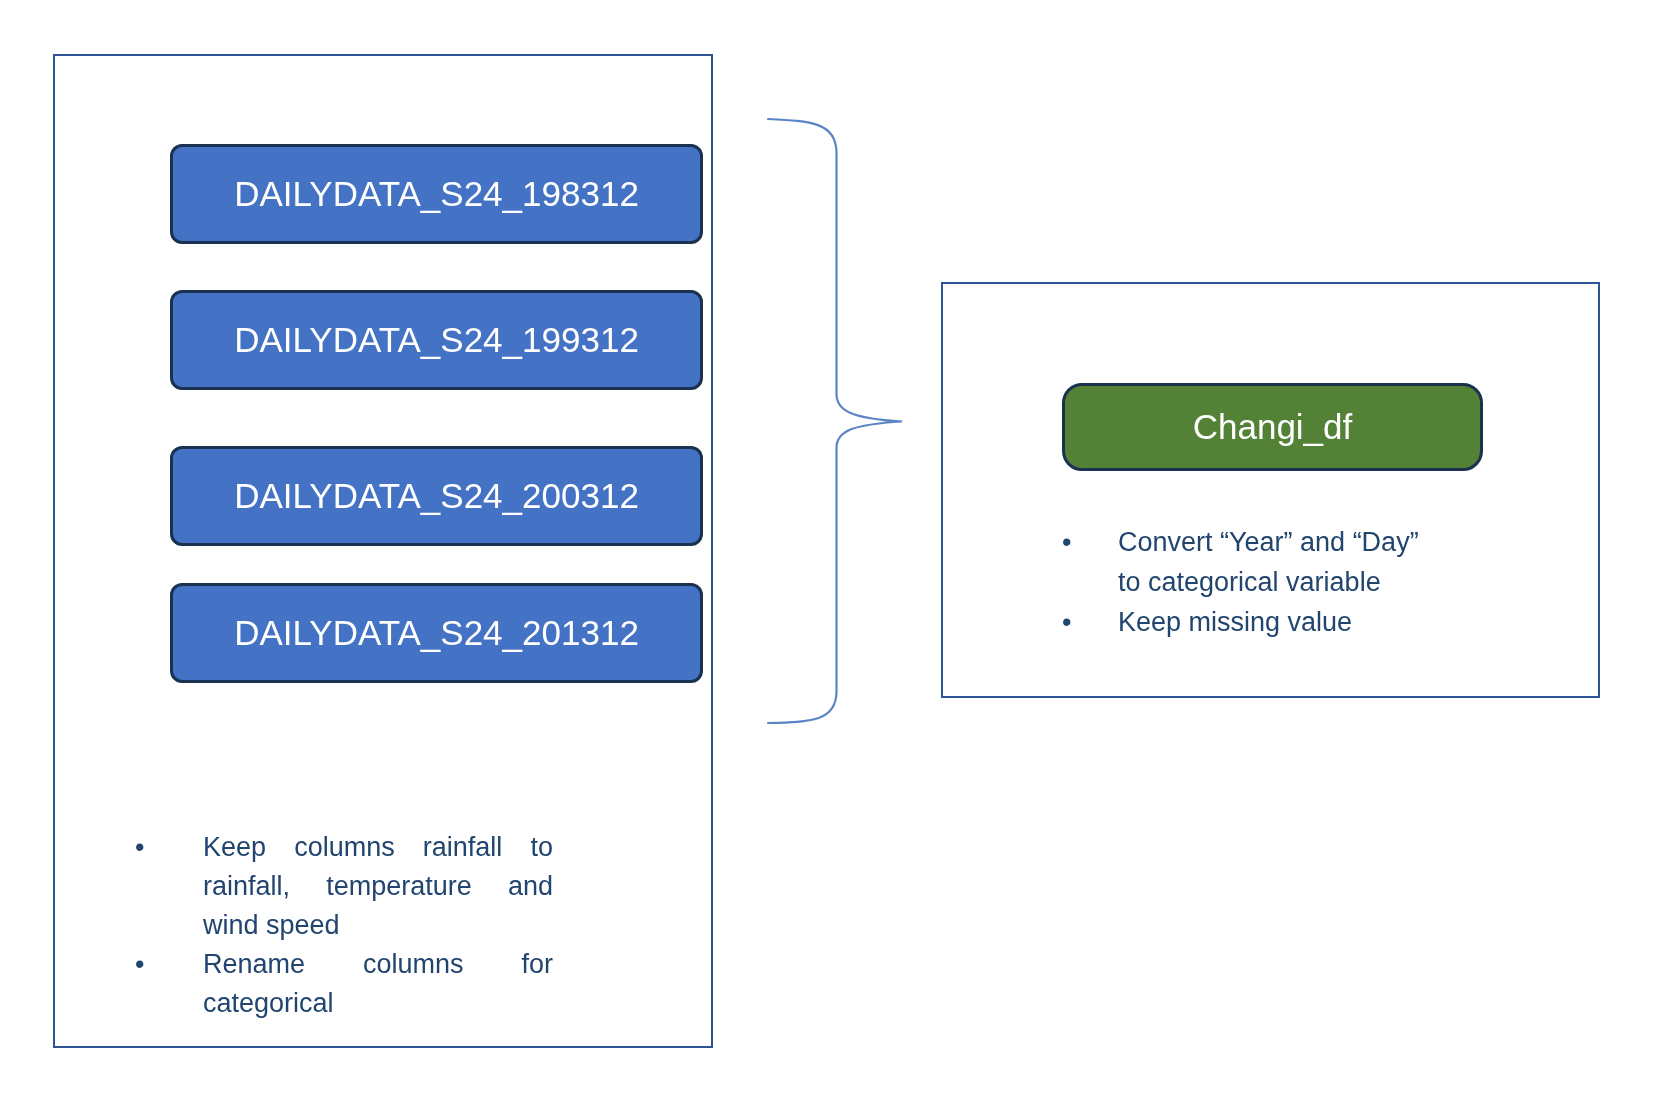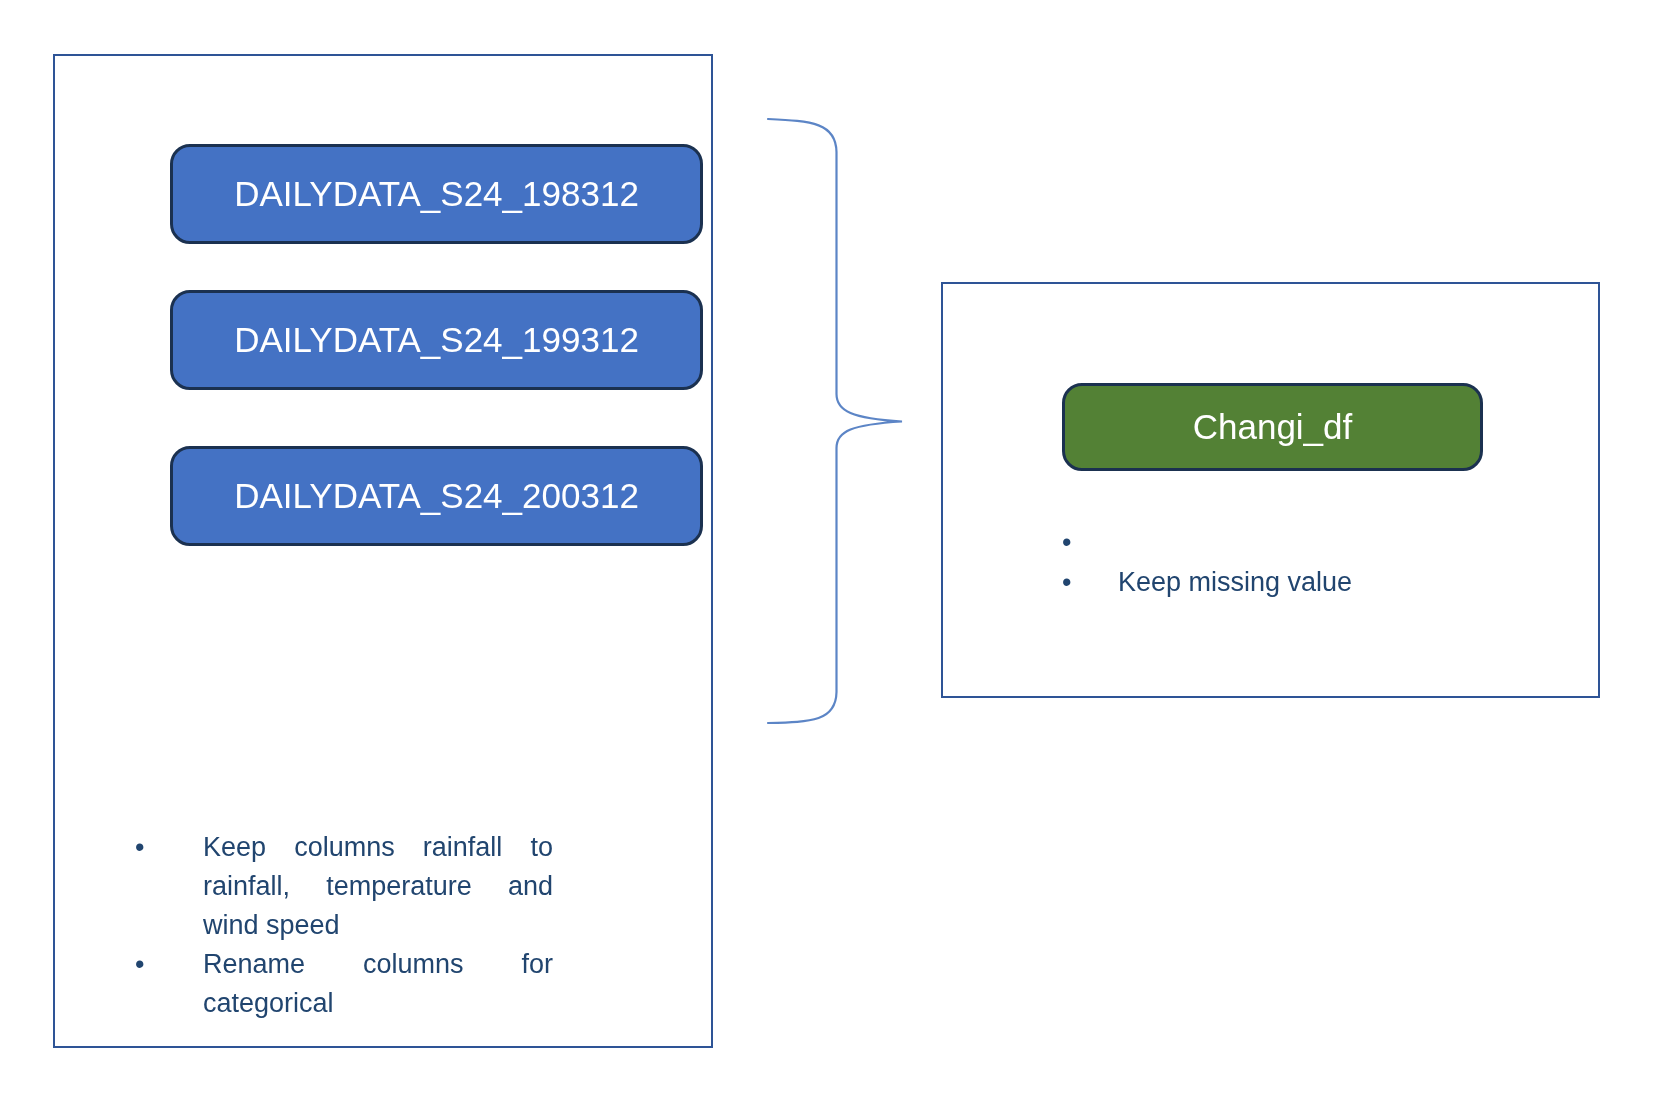--- a/index.html
+++ b/index.html
@@ -22,21 +22,21 @@
   .node {
     position: absolute;
     display: flex; align-items: center; justify-content: center;
     color: #ffffff;
     text-align: center;
   }
   .node-blue {
     left: 115px; width: 533px; height: 100px;
     background: #4472C4;
     border: 3px solid #1B3150;
-    border-radius: 20px;
+    border-radius: 12px;
     font-size: 35px;
   }
   .b1 { top: 88px; }
   .b2 { top: 234px; }
   .b3 { top: 390px; }
   .b4 { top: 527px; }
   .b5 { top: 673px; }
 
   .node-green {
     left: 1062px; top: 383px; width: 421px; height: 88px;
@@ -75,20 +75,23 @@
   </div>
 
   <div class="node node-blue b2">
     <span>DAILYDATA_S24_199312</span>
   </div>
 
   <div class="node node-blue b3">
     <span>DAILYDATA_S24_200312</span>
   </div>
 
+  <div class="node node-blue b4">
+    <span>DAILYDATA_S24_201312</span>
+  </div>
 
 </div>
 
 <div class="bullet-list bullet-list-left">
   <div class="bullet-item">
     <span class="bullet-glyph">•</span>
     <span class="bullet-text">Keep columns rainfall to rainfall, temperature and wind speed</span>
   </div>
   <div class="bullet-item">
     <span class="bullet-glyph">•</span>
@@ -108,18 +111,19 @@
 
 <div class="panel panel-right"></div>
 
 <div class="node node-green">
   <span>Changi_df</span>
 </div>
 
 <div class="bullet-list bullet-list-right">
   <div class="bullet-item">
     <span class="bullet-glyph">•</span>
+    <span class="bullet-text">Convert “Year” and “Day” to categorical variable</span>
   </div>
   <div class="bullet-item">
     <span class="bullet-glyph">•</span>
     <span class="bullet-text">Keep missing value</span>
   </div>
 </div>
 
 </body></html>

